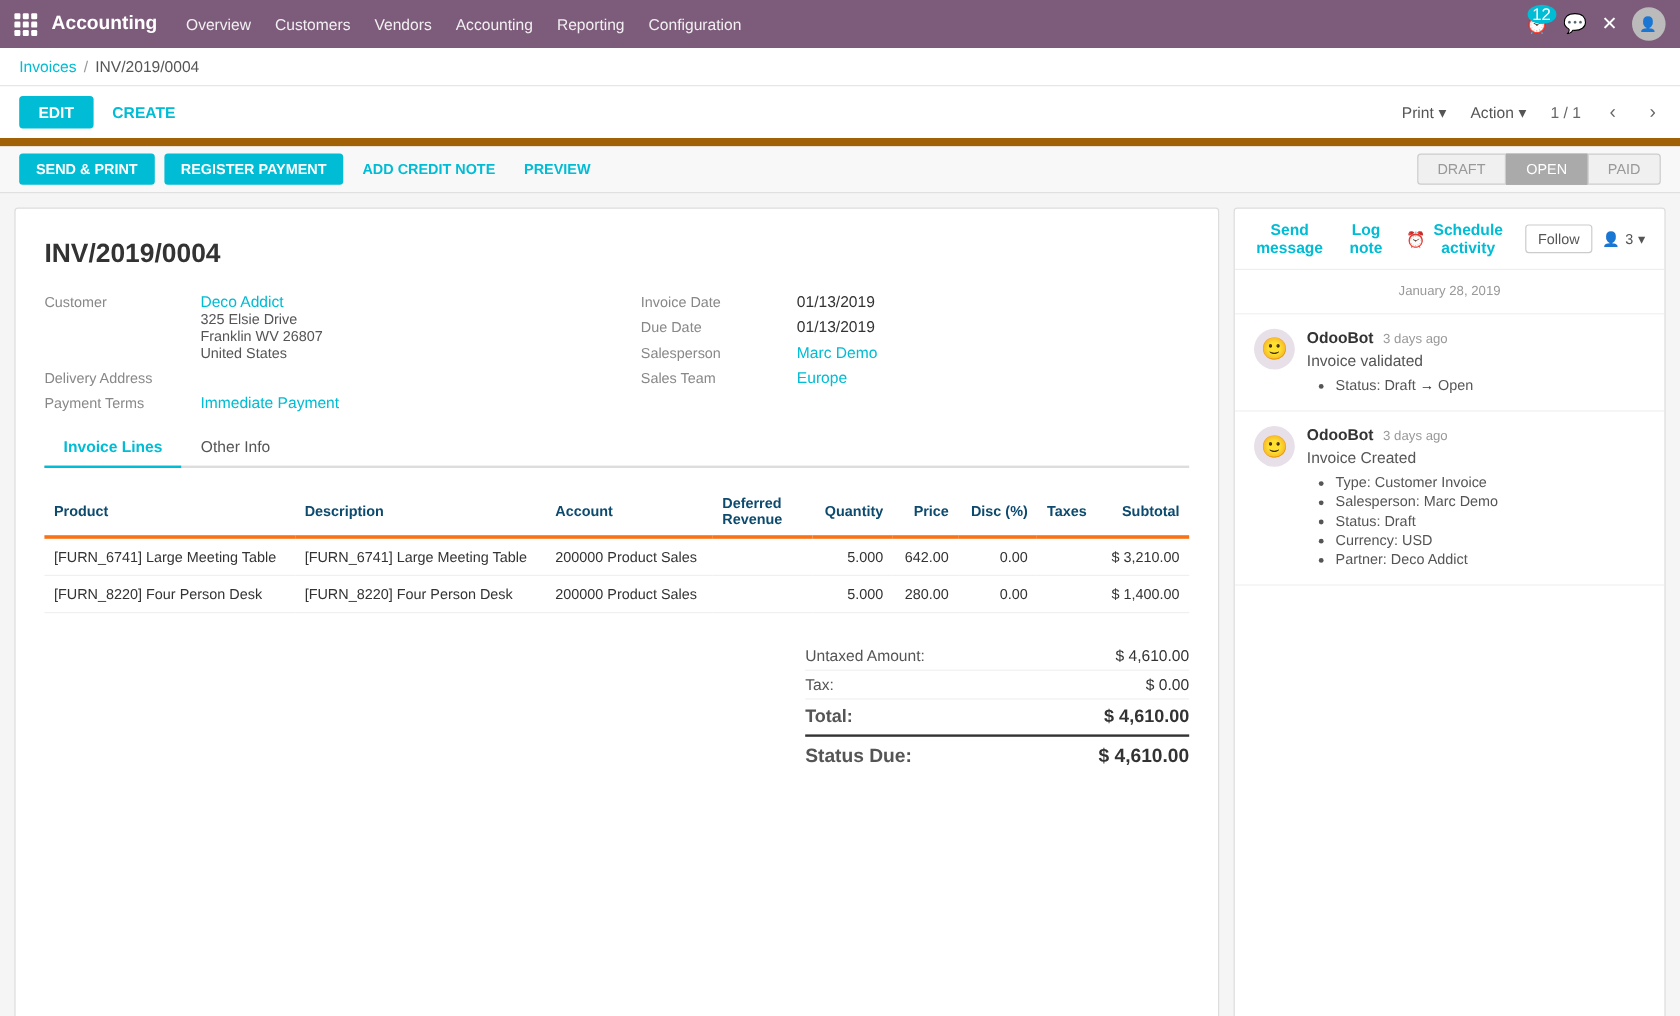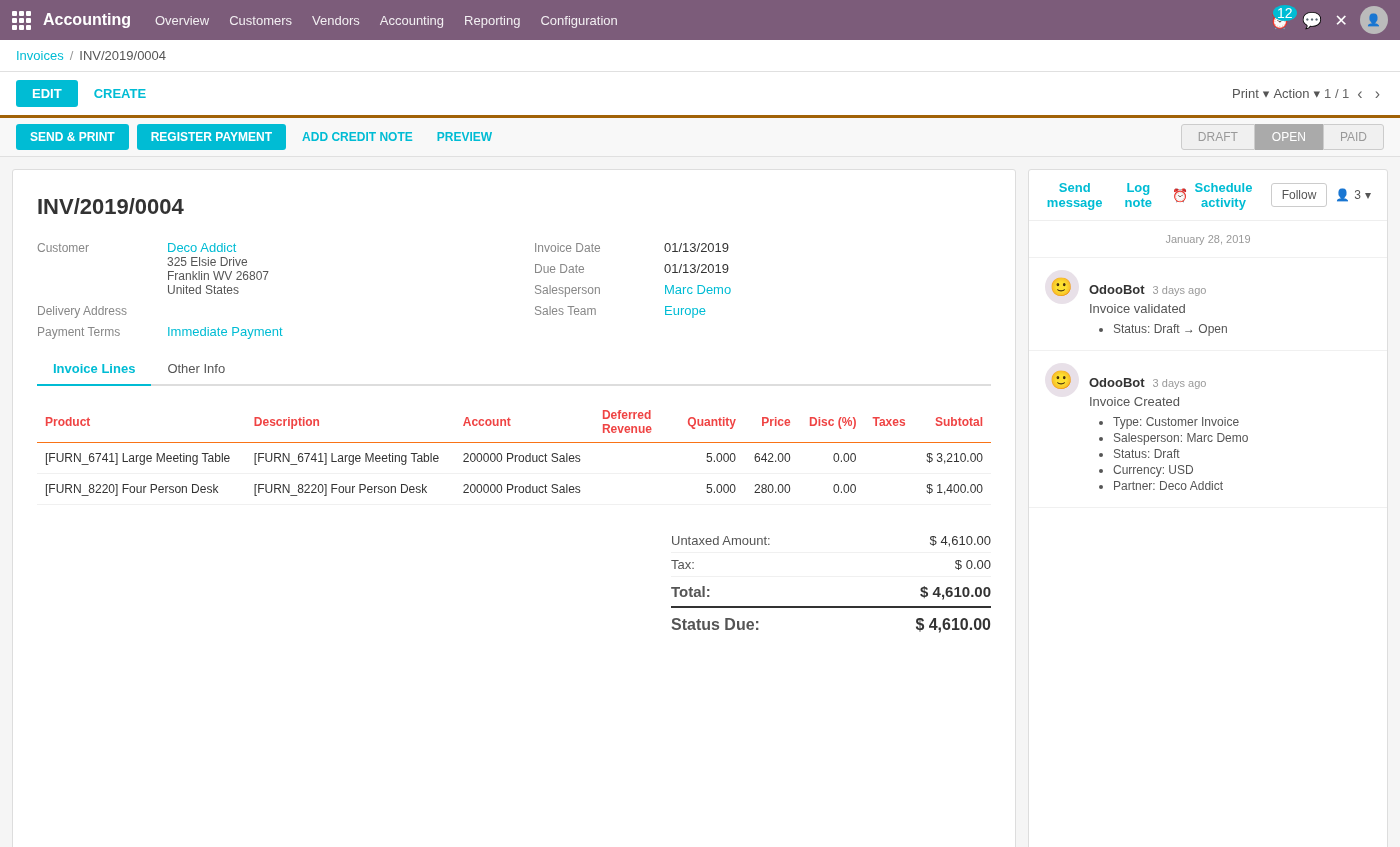--- a/index.html
+++ b/index.html
@@ -89,21 +89,21 @@
     .breadcrumb-bar .sep { margin: 0 6px; color: #999; }
     .breadcrumb-bar .current { color: #555; }
 
     
     .action-bar {
       background: white;
       padding: 8px 16px;
       display: flex;
       align-items: center;
       gap: 8px;
-      border-bottom: 3px solid #a16207;
+      border-bottom: 7px solid #a16207;
     }
     .btn-edit {
       background: #00BCD4;
       color: white;
       border: none;
       padding: 6px 16px;
       border-radius: 3px;
       cursor: pointer;
       font-size: 13px;
       font-weight: bold;
@@ -114,21 +114,21 @@
       color: #00BCD4;
       cursor: pointer;
       font-size: 13px;
       font-weight: bold;
       padding: 6px 8px;
     }
     .action-bar-right {
       margin-left: auto;
       display: flex;
       align-items: center;
-      gap: 4px;
+      gap: 20px;
       color: #666;
     }
     .btn-text {
       background: none;
       border: none;
       color: #555;
       cursor: pointer;
       font-size: 13px;
       display: flex;
       align-items: center;
@@ -322,22 +322,22 @@
 
     
     .invoice-table {
       width: 100%;
       border-collapse: collapse;
       font-size: 12px;
     }
     .invoice-table th {
       text-align: left;
       padding: 6px 8px;
-      border-bottom: 1px solid #f97316;
-      color: #ef4444;
+      border-bottom: 3px solid #f97316;
+      color: #0c4a6e;
       font-weight: bold;
       font-size: 12px;
     }
     .invoice-table td {
       padding: 8px 8px;
       border-bottom: 1px solid #f0f0f0;
       vertical-align: top;
     }
     .invoice-table th.right, .invoice-table td.right { text-align: right; }
 
@@ -397,21 +397,21 @@
       font-size: 18px;
       flex-shrink: 0;
     }
     .chatter-msg-body { flex: 1; }
     .chatter-msg-header {
       display: flex;
       align-items: baseline;
       gap: 8px;
       margin-bottom: 4px;
     }
-    .chatter-sender { font-weight: bold; font-size: 13px; color: #333; margin-top: 12px; }
+    .chatter-sender { font-weight: bold; font-size: 13px; color: #333; }
     .chatter-time { font-size: 11px; color: #999; }
     .chatter-msg-title { font-size: 13px; color: #555; margin-bottom: 6px; }
     .chatter-bullet { font-size: 12px; color: #555; padding-left: 12px; }
     .chatter-bullet li { list-style: disc; margin-left: 12px; margin-bottom: 2px; }
     .chatter-bullet .arrow { color: #333; }
 
     .grid-icon {
       display: inline-grid;
       grid-template-columns: repeat(3, 5px);
       gap: 2px;

